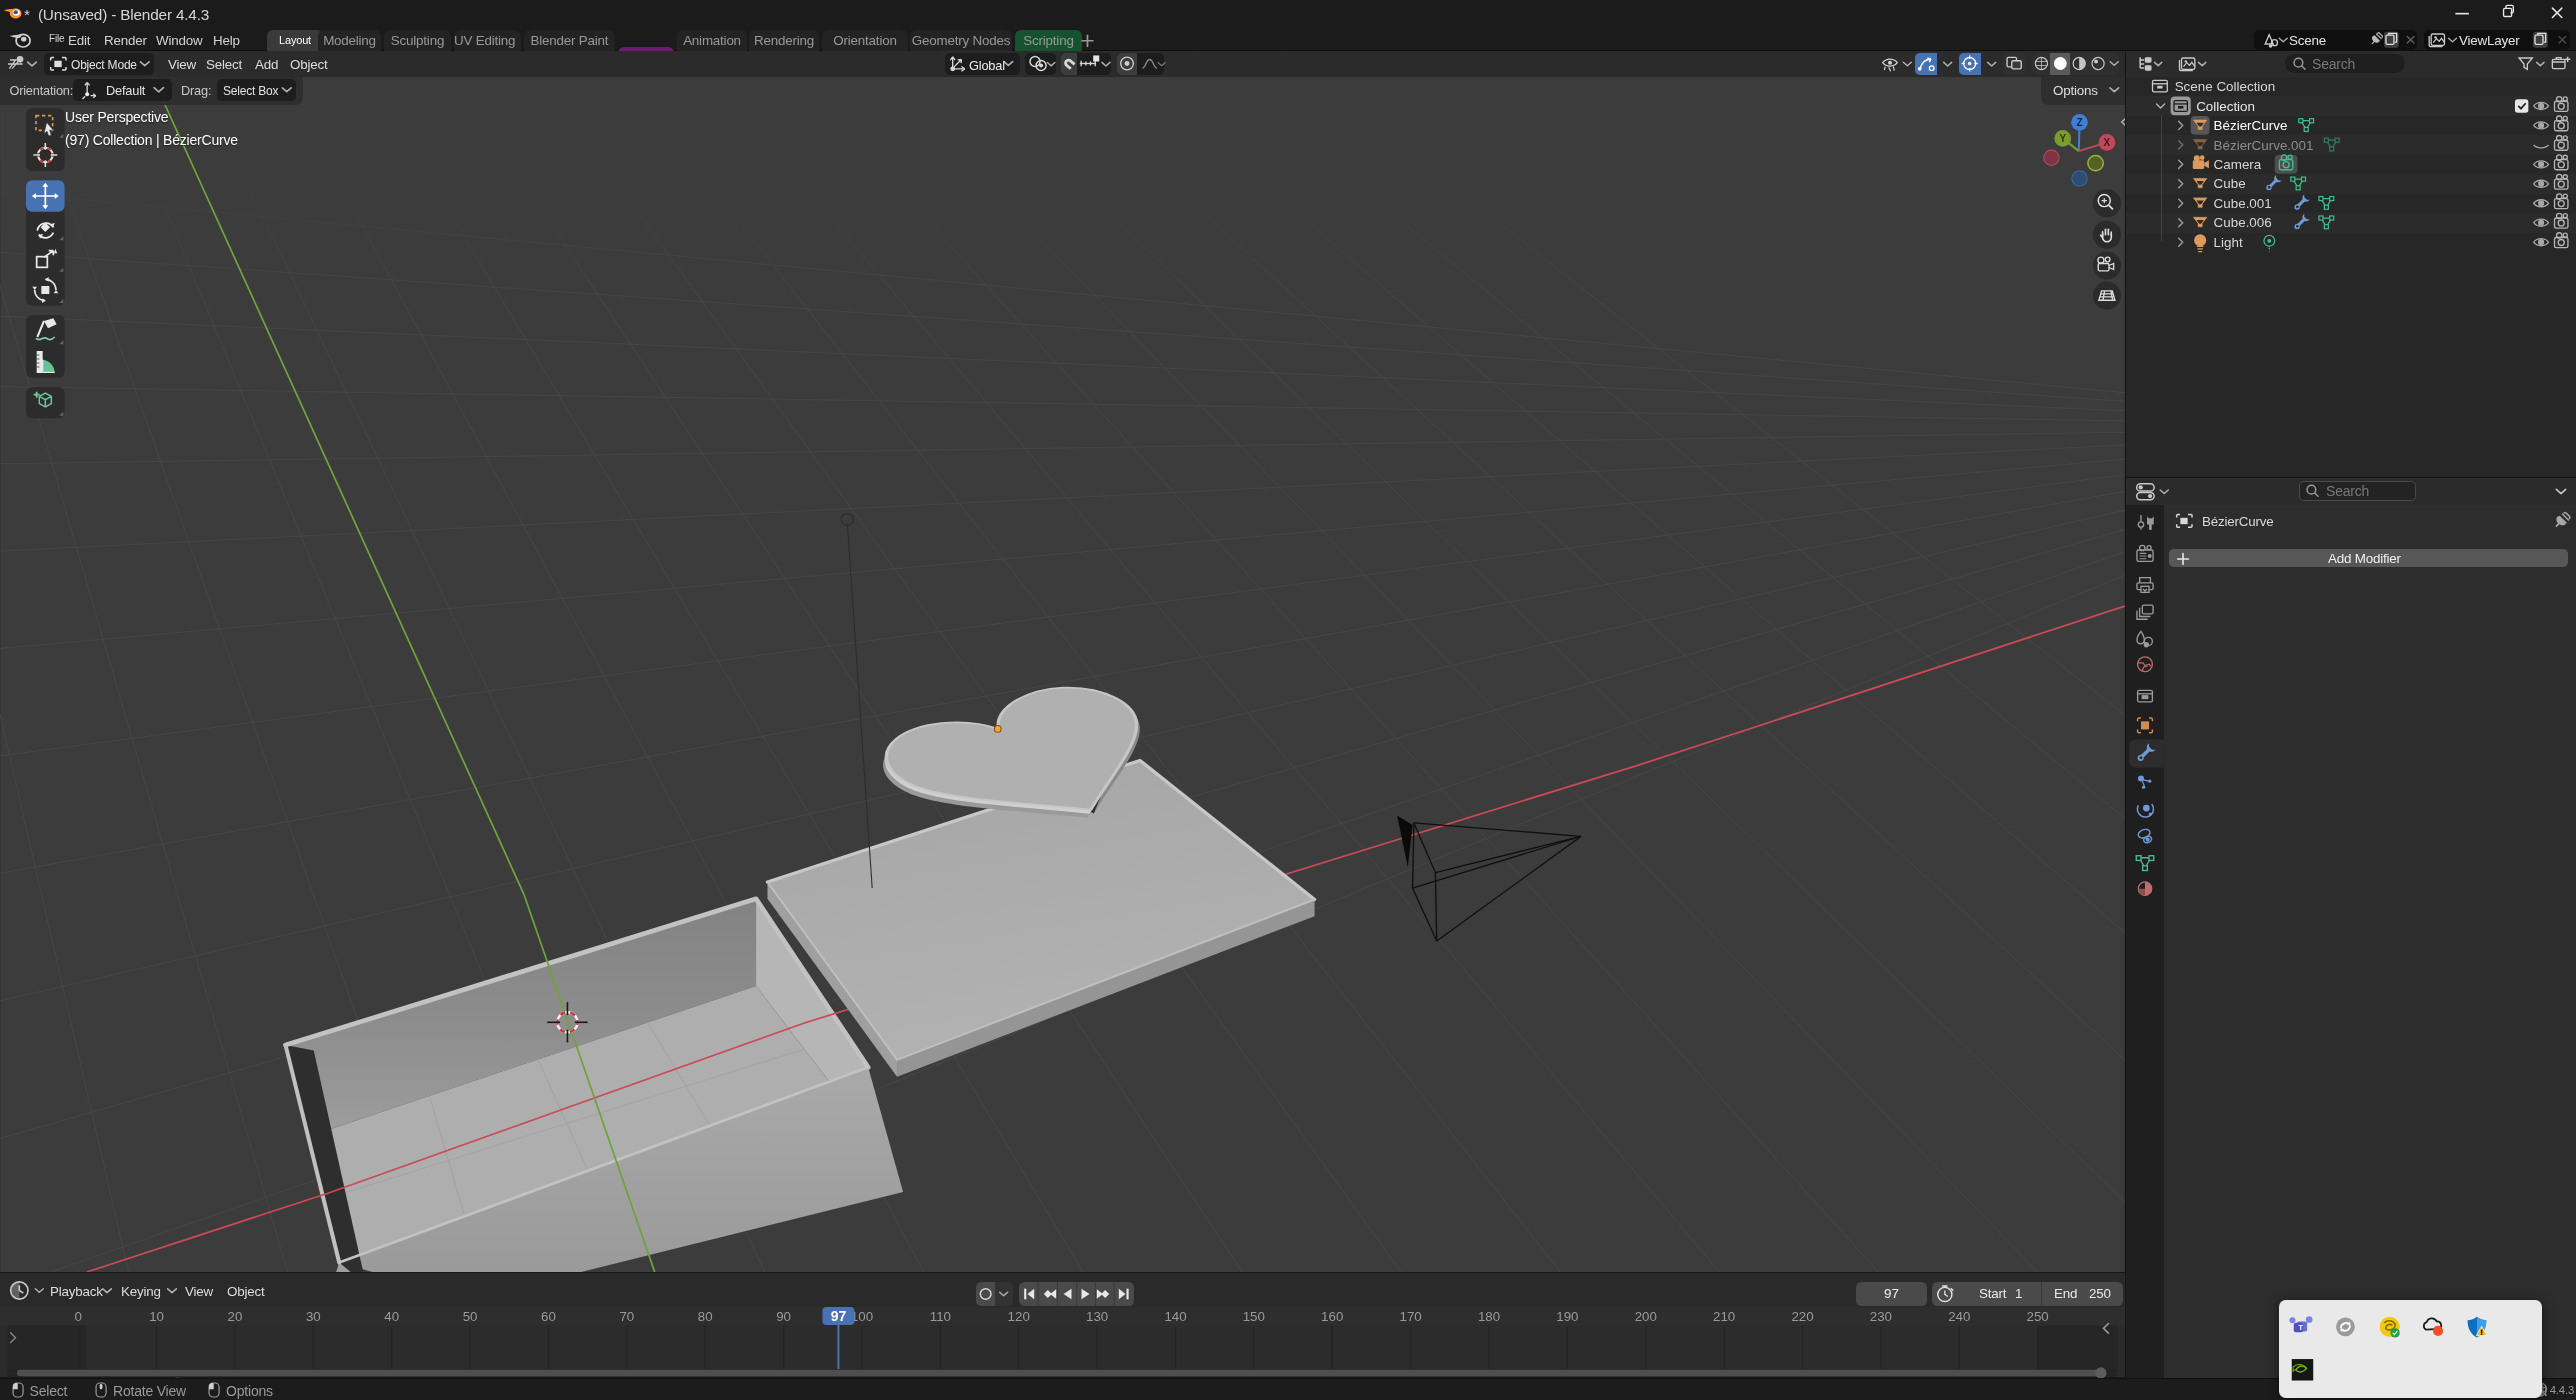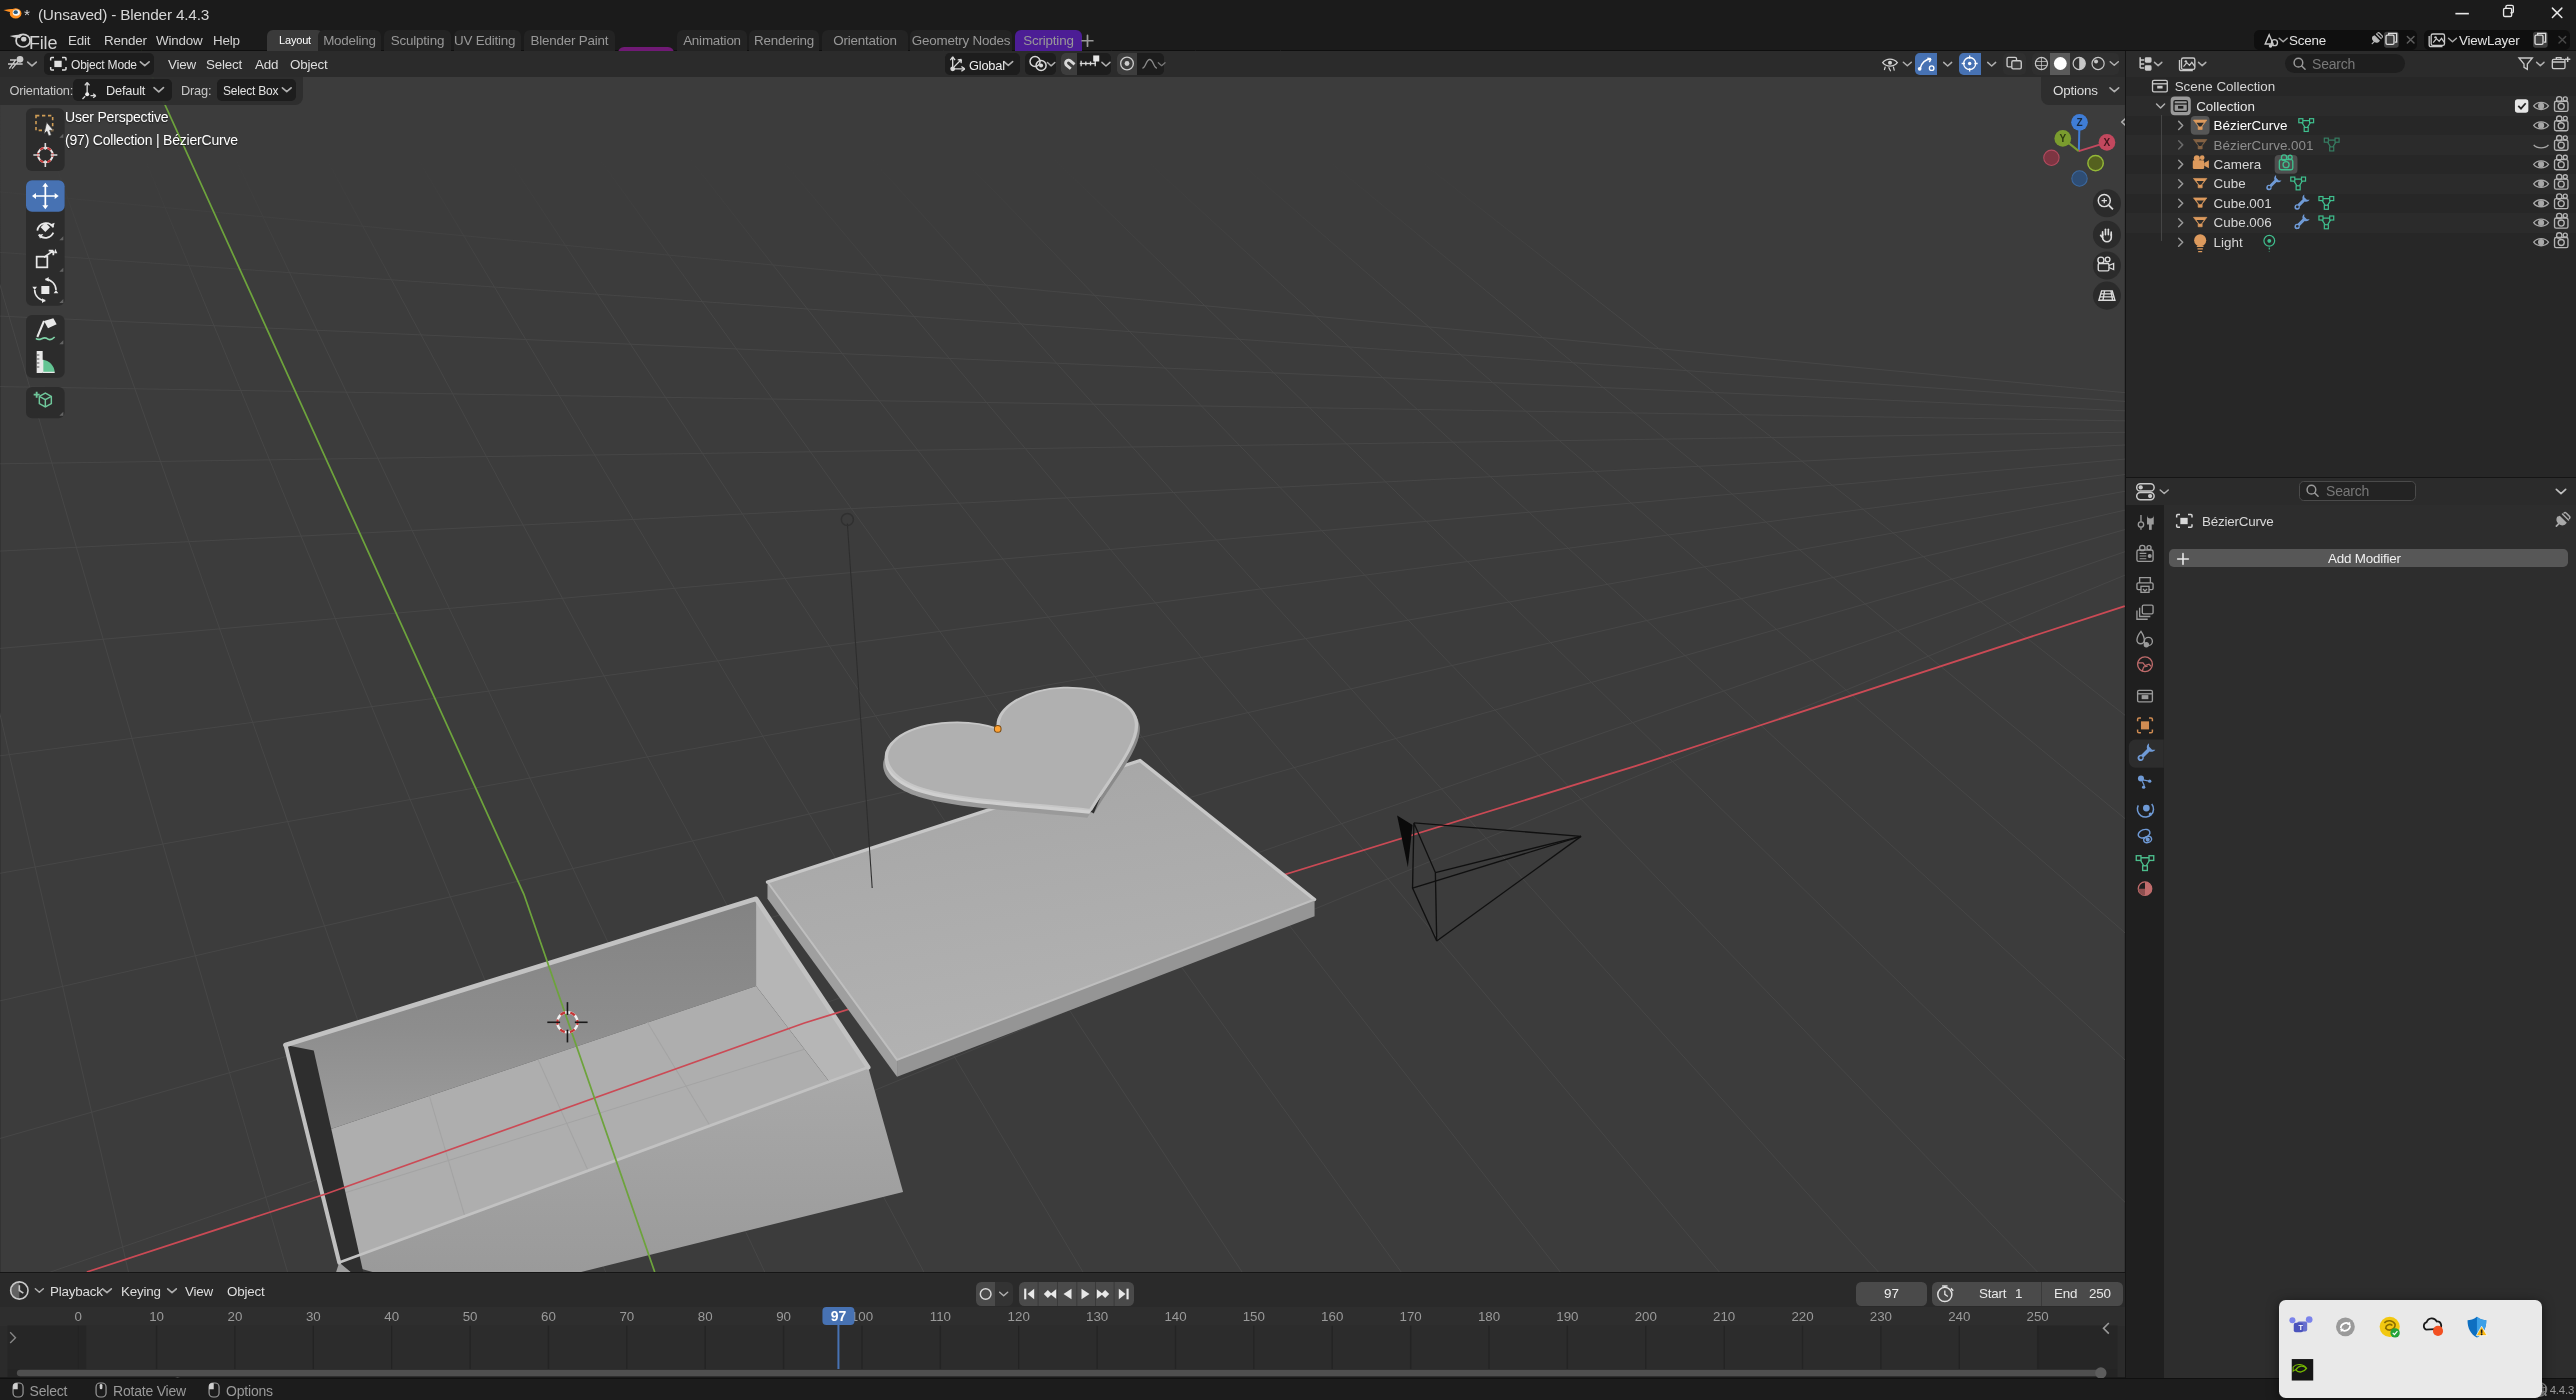--- a/index.html
+++ b/index.html
@@ -20,36 +20,36 @@
     <rect x="79.5" y="12.5" width="12" height="12" rx="2" fill="none" stroke="#e8e8e8" stroke-width="2"></rect>
     <path d="M83 12.5 v-2.5 a2 2 0 0 1 2-2 h7 a2 2 0 0 1 2 2 v7 a2 2 0 0 1 -2 2 h-2.5" fill="none" stroke="#e8e8e8" stroke-width="2"></path>
     <path d="M152 12 L166 26 M166 12 L152 26" stroke="#e8e8e8" stroke-width="2.2" stroke-linecap="round"></path>
   </svg>
 <div class="a" style="left:0;top:27px;width:2576px;height:24px;background:#1b1b1b;border-bottom:1.3px solid #0f0f0f;"></div>
 <svg class="a" style="left:9.4px;top:29.5px" width="25.5" height="20" viewBox="0 0 38 30">
 <path d="M1 9 C7 7.5 15 6.8 20 7 L16 12 C11 12 5 11 1 9 Z" fill="#cfcfcf"></path>
 <ellipse cx="21" cy="16" rx="10.5" ry="9.5" fill="none" stroke="#cfcfcf" stroke-width="2.6"></ellipse>
 <ellipse cx="22" cy="13.8" rx="4" ry="3.5" fill="#cfcfcf"></ellipse>
 </svg>
-<div class="t" style="left:29px;top:33px;font-size:18px;color:#d2d2d2;">File</div>
+<div class="t" style="left:49px;top:33px;font-size:10px;color:#d2d2d2;">File</div>
 <div class="t" style="left:68px;top:33px;font-size:13.4px;color:#d2d2d2;">Edit</div>
 <div class="t" style="left:104px;top:33px;font-size:13.4px;color:#d2d2d2;">Render</div>
 <div class="t" style="left:156px;top:33px;font-size:13.4px;color:#d2d2d2;">Window</div>
 <div class="t" style="left:213px;top:33px;font-size:13.4px;color:#d2d2d2;">Help</div>
 <div class="a" style="left:259px;top:29.5px;width:56px;height:21.5px;background:#3a3a3a;border-radius:6px 6px 0 0;text-align:center;line-height:21.5px;font-size:11px;letter-spacing:-0.2px;white-space:nowrap;color:#ffffff;margin-left:8px;">Layout</div>
 <div class="a" style="left:318px;top:29.5px;width:63px;height:21.5px;background:#232323;border-radius:6px 6px 0 0;text-align:center;line-height:21.5px;font-size:13.4px;letter-spacing:-0.2px;white-space:nowrap;color:#989898;">Modeling</div>
 <div class="a" style="left:384px;top:29.5px;width:67px;height:21.5px;background:#232323;border-radius:6px 6px 0 0;text-align:center;line-height:21.5px;font-size:13.4px;letter-spacing:-0.2px;white-space:nowrap;color:#989898;">Sculpting</div>
 <div class="a" style="left:454px;top:29.5px;width:67px;height:21.5px;background:#232323;border-radius:6px 6px 0 0;text-align:left;line-height:21.5px;font-size:13.4px;letter-spacing:-0.2px;white-space:nowrap;color:#989898;">UV Editing</div>
 <div class="a" style="left:524px;top:29.5px;width:91px;height:21.5px;background:#232323;border-radius:6px 6px 0 0;text-align:center;line-height:21.5px;font-size:13.4px;letter-spacing:-0.2px;white-space:nowrap;color:#989898;">Blender Paint</div>
 <div class="a" style="left:618px;top:47px;width:56px;height:21.5px;background:#701a75;border-radius:6px 6px 0 0;text-align:center;line-height:21.5px;font-size:13.4px;letter-spacing:-0.2px;white-space:nowrap;color:#989898;">Shading</div>
 <div class="a" style="left:677px;top:29.5px;width:70px;height:21.5px;background:#232323;border-radius:6px 6px 0 0;text-align:center;line-height:21.5px;font-size:13.4px;letter-spacing:-0.2px;white-space:nowrap;color:#989898;">Animation</div>
 <div class="a" style="left:749px;top:29.5px;width:70px;height:21.5px;background:#232323;border-radius:6px 6px 0 0;text-align:center;line-height:21.5px;font-size:13.4px;letter-spacing:-0.2px;white-space:nowrap;color:#989898;">Rendering</div>
 <div class="a" style="left:822px;top:29.5px;width:86px;height:21.5px;background:#232323;border-radius:6px 6px 0 0;text-align:center;line-height:21.5px;font-size:13.4px;letter-spacing:-0.2px;white-space:nowrap;color:#989898;">Orientation</div>
 <div class="a" style="left:910px;top:29.5px;width:102px;height:21.5px;background:#232323;border-radius:6px 6px 0 0;text-align:center;line-height:21.5px;font-size:13.4px;letter-spacing:-0.2px;white-space:nowrap;color:#989898;">Geometry Nodes</div>
-<div class="a" style="left:1015px;top:29.5px;width:67px;height:21.5px;background:#4c1d95;border-radius:6px 6px 0 0;text-align:center;line-height:21.5px;font-size:13.4px;letter-spacing:-0.2px;white-space:nowrap;color:#989898;">Scripting</div>
+<div class="a" style="left:1015px;top:29.5px;width:67px;height:21.5px;background:#14532d;border-radius:6px 6px 0 0;text-align:center;line-height:21.5px;font-size:13.4px;letter-spacing:-0.2px;white-space:nowrap;color:#989898;">Scripting</div>
 <svg class="a" style="left:1074px;top:29.5px" width="27" height="21.5" viewBox="0 0 40 32">
     <path d="M20 8 v16 M12 16 h16" stroke="#9a9a9a" stroke-width="2.6" stroke-linecap="round"></path>
   </svg>
 <div class="a" style="left:2254px;top:29.5px;width:163px;height:20px;background:#0f0f0f;border-radius:5.4px;"></div>
 <svg class="a" style="left:2258px;top:29.5px" width="161" height="20" viewBox="0 0 240 30">
 <path d="M10 21 L16 7 L22 21 Z" fill="none" stroke="#c9c9c9" stroke-width="2"></path>
 <circle cx="24" cy="19" r="4.5" fill="none" stroke="#c9c9c9" stroke-width="2"></circle>
 <circle cx="18" cy="24" r="2.6" fill="#c9c9c9"></circle>
     <path d="M31.0 12.3 L37 17.7 L43.0 12.3" fill="none" stroke="#aaa" stroke-width="2.2" stroke-linecap="round" stroke-linejoin="round"></path>
 <g transform="translate(166,2)" stroke="#b9b9b9" stroke-width="1.8" fill="none" stroke-linecap="round">

